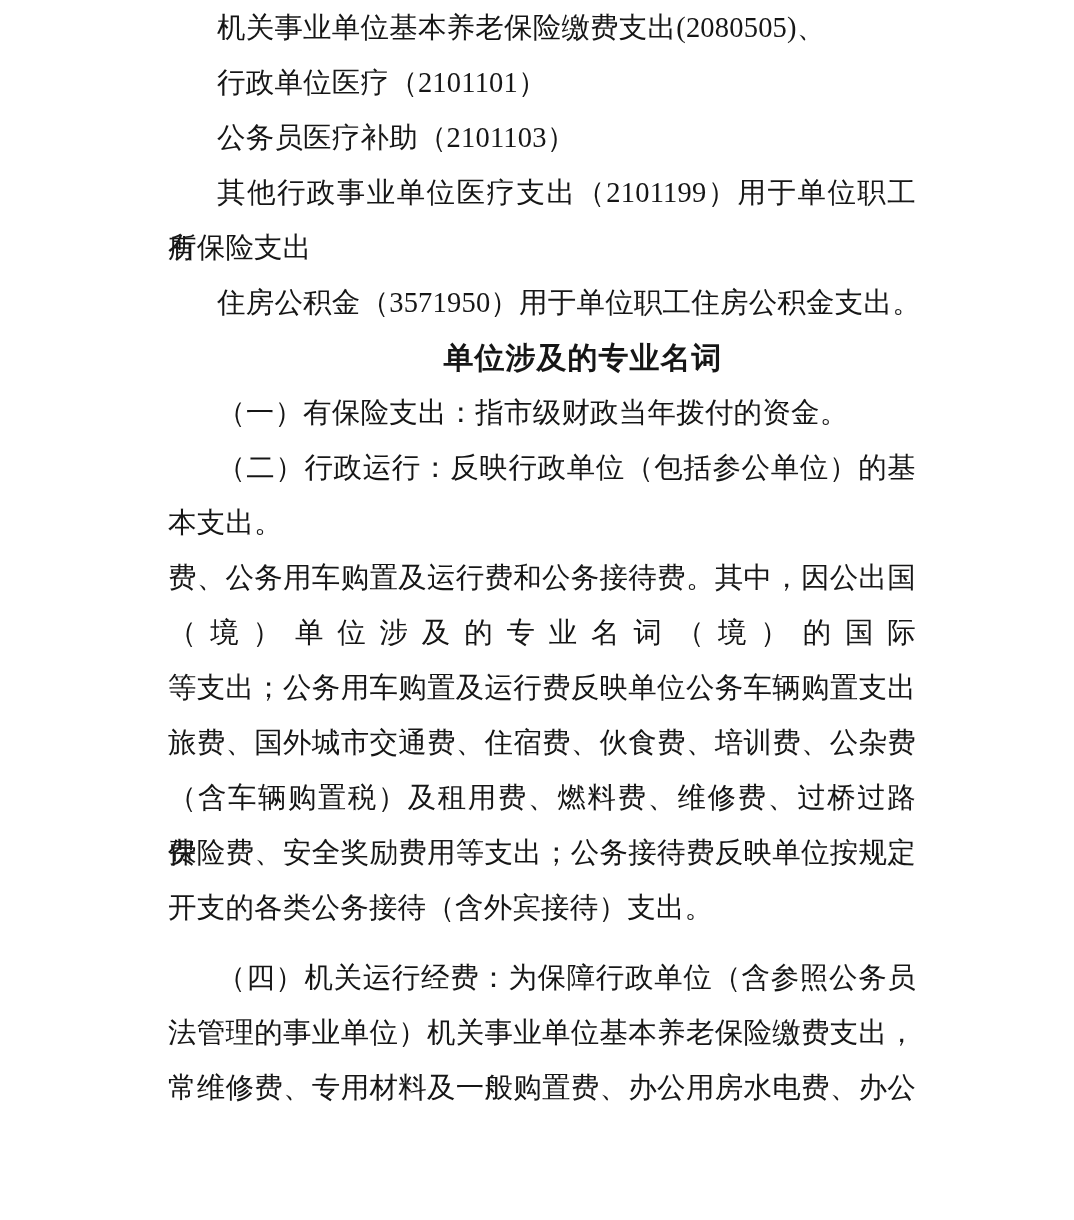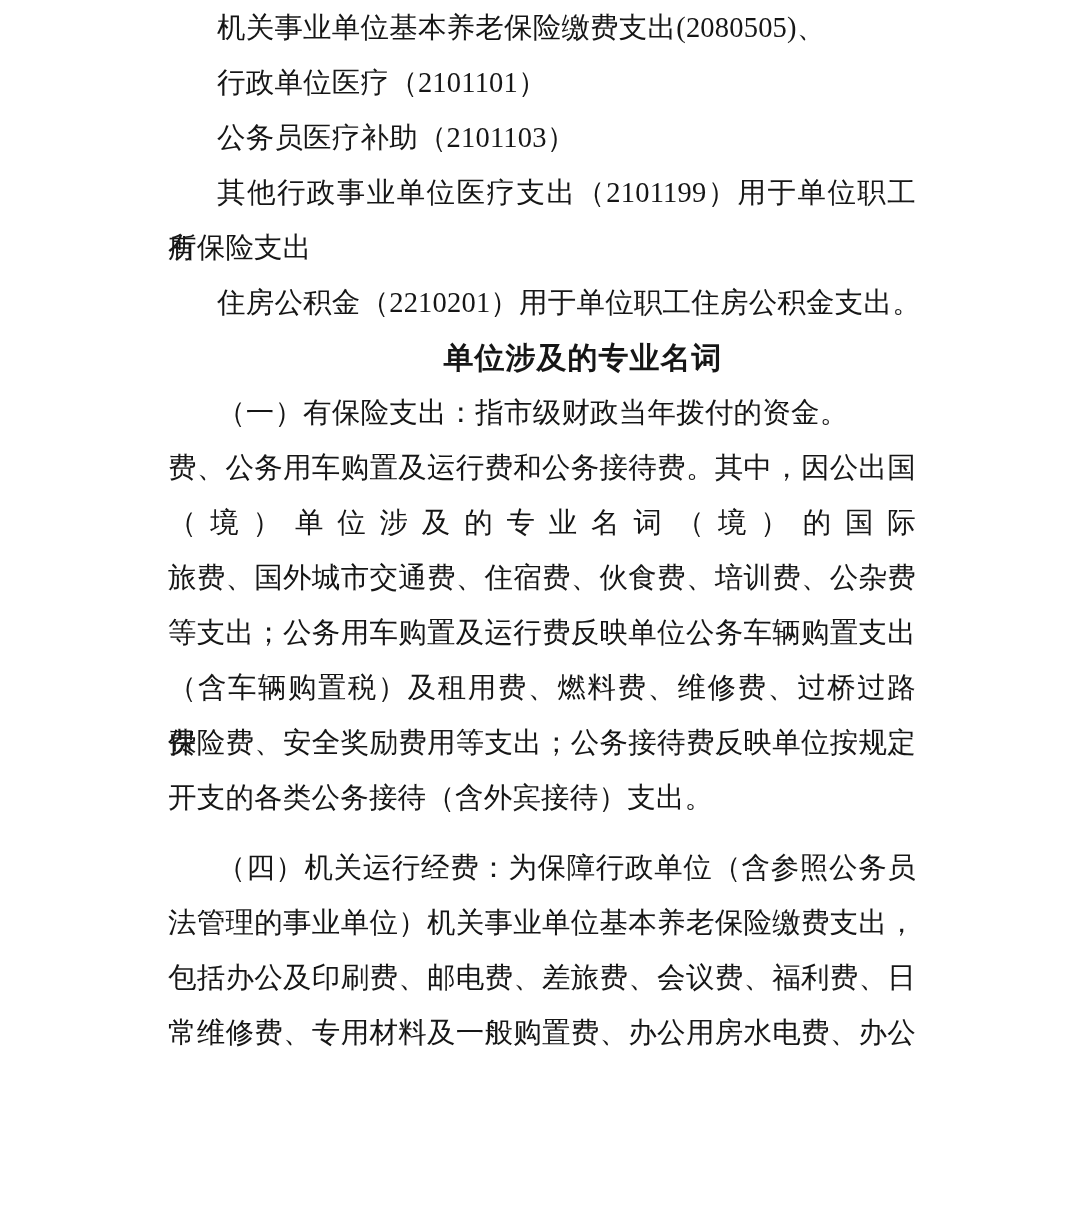--- a/index.html
+++ b/index.html
@@ -73,37 +73,40 @@
         <div class="line first">行政单位医疗（2101101）</div>
       </div>
       <div class="block para">
         <div class="line first">公务员医疗补助（2101103）</div>
       </div>
       <div class="block para">
         <div class="line first stretch">其他行政事业单位医疗支出（2101199）用于单位职工所</div>
         <div class="line">有保险支出</div>
       </div>
       <div class="block para">
-        <div class="line first">住房公积金（2210201）用于单位职工住房公积金支出。</div>
+        <div class="line first">住房公积金（3571950）用于单位职工住房公积金支出。</div>
       </div>
       <div class="block heading">
         <div class="line">单位涉及的专业名词</div>
       </div>
       <div class="block para">
         <div class="line first">（一）有保险支出：指市级财政当年拨付的资金。</div>
       </div>
       <div class="block para">
+        <div class="line first stretch">（二）行政运行：反映行政单位（包括参公单位）的基</div>
+        <div class="line">本支出。</div>
+      </div>
+      <div class="block para">
         <div class="line stretch">费、公务用车购置及运行费和公务接待费。其中，因公出国</div>
         <div class="line stretch">（境）单位涉及的专业名词（境）的国际</div>
+        <div class="line stretch">等支出；公务用车购置及运行费反映单位公务车辆购置支出</div>
         <div class="line stretch">旅费、国外城市交通费、住宿费、伙食费、培训费、公杂费</div>
-        <div class="line stretch">等支出；公务用车购置及运行费反映单位公务车辆购置支出</div>
         <div class="line stretch">（含车辆购置税）及租用费、燃料费、维修费、过桥过路费、</div>
         <div class="line stretch">保险费、安全奖励费用等支出；公务接待费反映单位按规定</div>
         <div class="line">开支的各类公务接待（含外宾接待）支出。</div>
       </div>
       <div class="block para gap">
         <div class="line first stretch">（四）机关运行经费：为保障行政单位（含参照公务员</div>
         <div class="line stretch">法管理的事业单位）机关事业单位基本养老保险缴费支出，</div>
-        <div class="line stretch">包括办公及印刷费、邮电费、差旅费、会议费、福利费、日</div>
         <div class="line stretch">常维修费、专用材料及一般购置费、办公用房水电费、办公</div>
       </div>
     </div>
 </div>
 
 </body></html>

